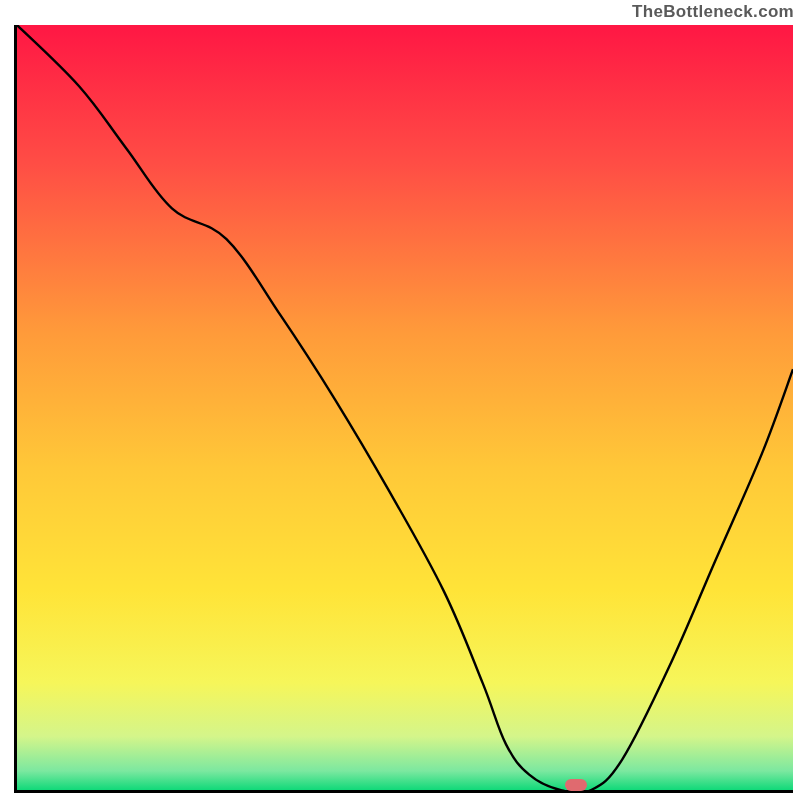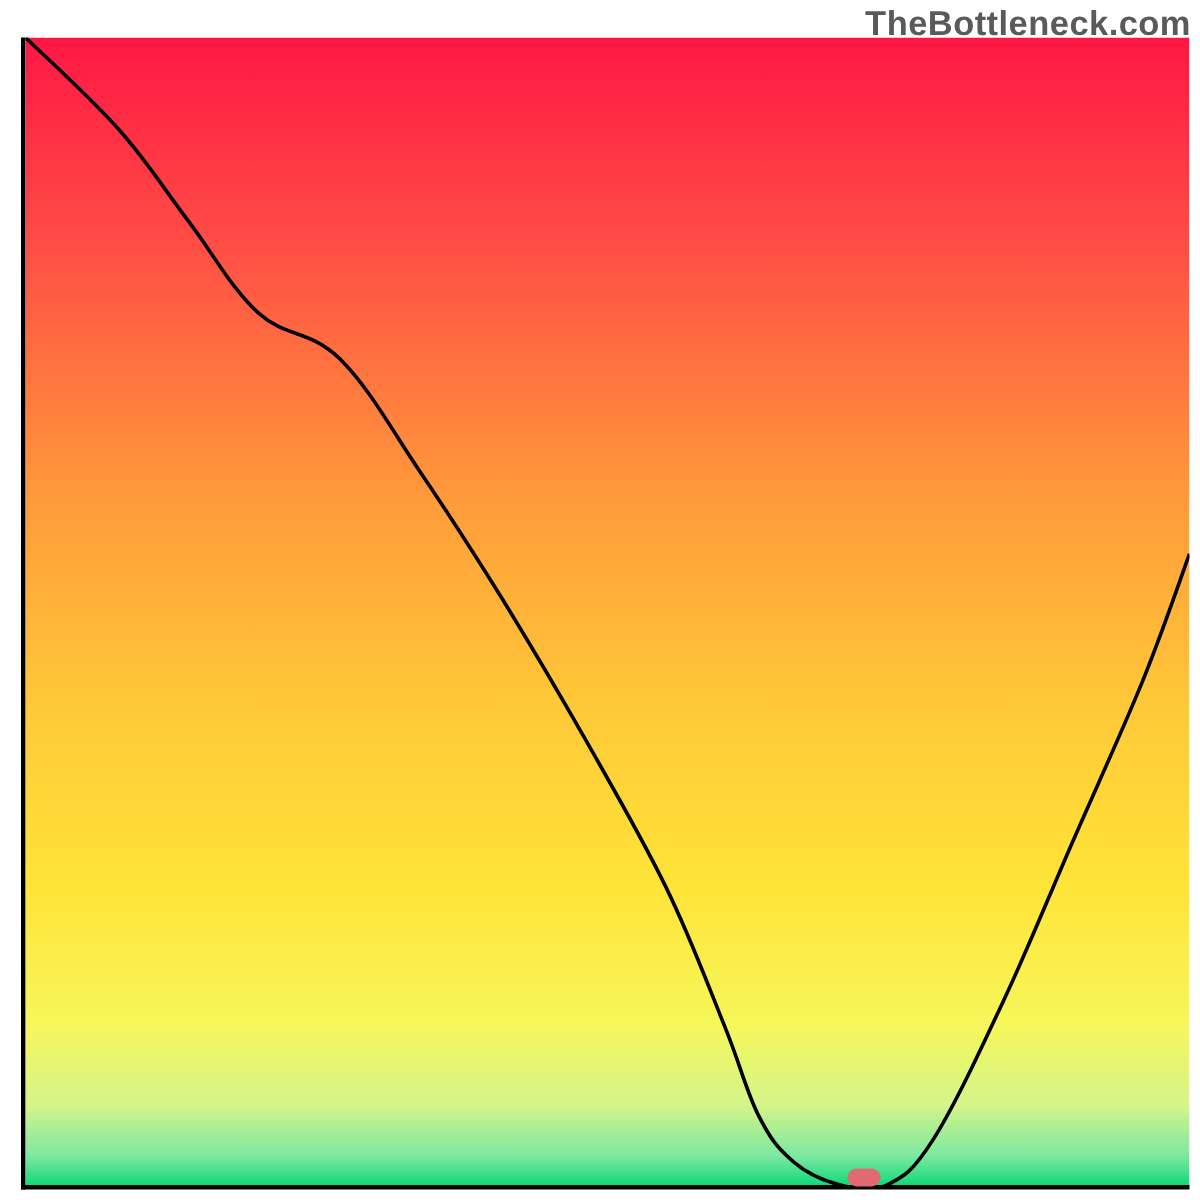--- a/index.html
+++ b/index.html
@@ -13,21 +13,21 @@
   }
   .chart-frame {
     position: relative;
     width: 800px;
     height: 800px;
   }
   .watermark {
     position: absolute;
     top: 2px;
     right: 6px;
-    font-size: 23px;
+    font-size: 17px;
     font-weight: 600;
     color: #5a5a5a;
     letter-spacing: 0.3px;
     z-index: 10;
   }
   .plot-area {
     position: absolute;
     left: 14px;
     top: 25px;
     width: 779px;

